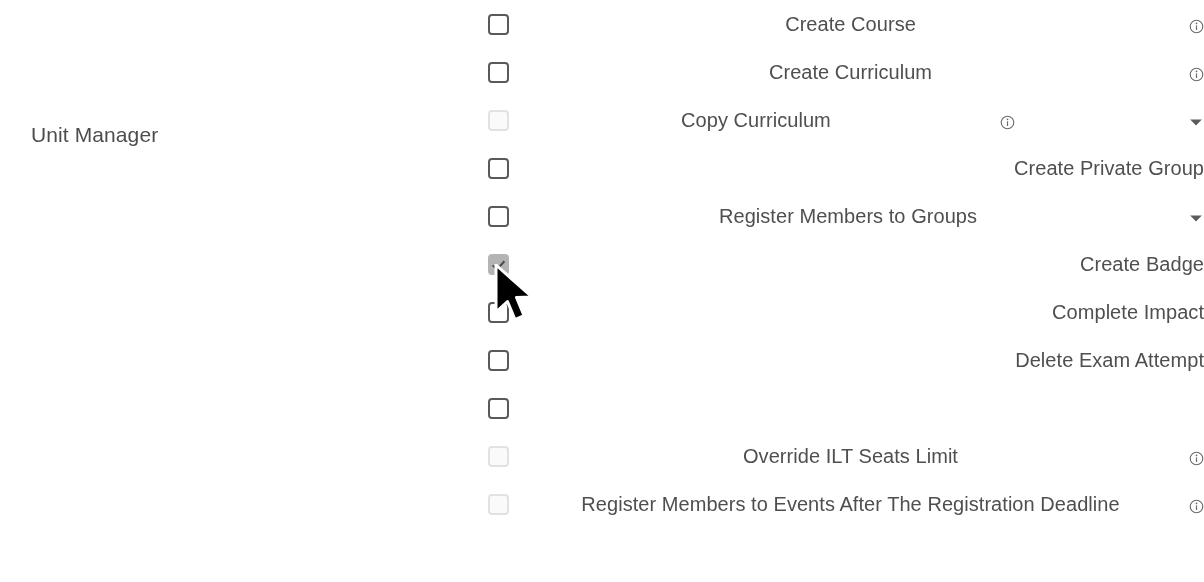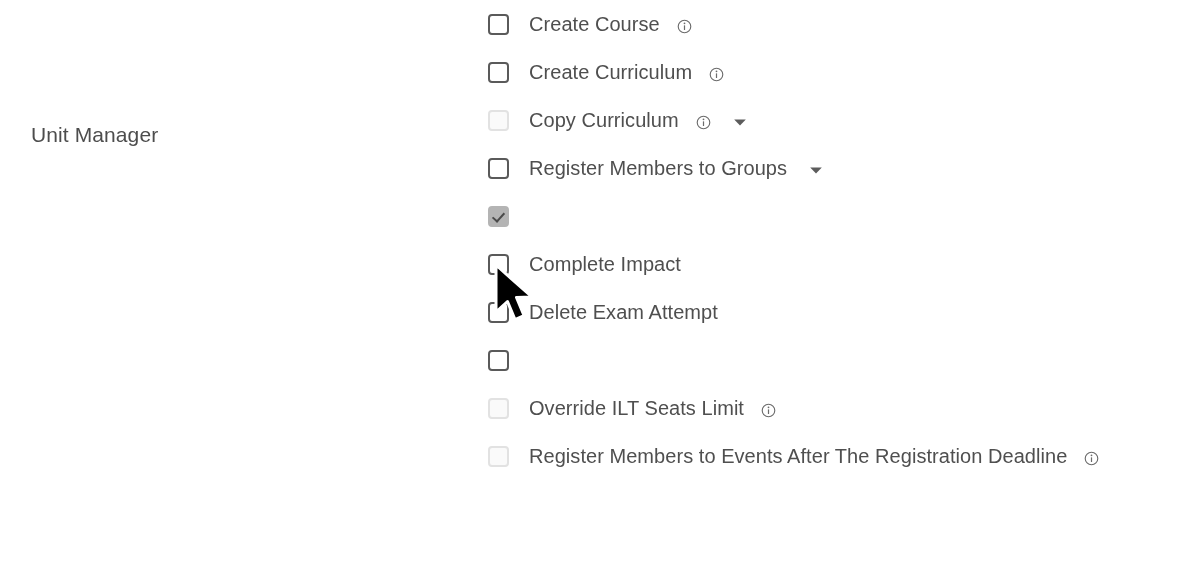--- a/index.html
+++ b/index.html
@@ -42,22 +42,23 @@
     position: absolute;
     left: 488px;
     top: 0px;
     width: 716px;
   }
 
   .permission-row {
     height: 48px;
     display: flex;
     align-items: center;
-    gap: 8px;
+    gap: 0;
     white-space: nowrap;
+    justify-content: space-between;
   }
 
   
   .cb {
     position: relative;
     width: 21px;
     height: 21px;
     box-sizing: border-box;
     border: 2px solid #5a5a5a;
     border-radius: 4px;
@@ -173,29 +174,34 @@
           </svg>
         </span>
         <span class="caret-icon">
           <svg width="16" height="16" viewBox="0 0 16 16" xmlns="http://www.w3.org/2000/svg">
             <path d="M2.2 5.4 L13.8 5.4 L8 11.6 Z" fill="#5c5c5c"></path>
           </svg>
         </span>
       </div>
       <div class="permission-row">
         <span class="cb"></span>
+        <span class="cb-label">Create Private Group</span>
+      </div>
+      <div class="permission-row">
+        <span class="cb"></span>
         <span class="cb-label">Register Members to Groups</span>
         <span class="caret-icon">
           <svg width="16" height="16" viewBox="0 0 16 16" xmlns="http://www.w3.org/2000/svg">
             <path d="M2.2 5.4 L13.8 5.4 L8 11.6 Z" fill="#5c5c5c"></path>
           </svg>
         </span>
       </div>
       <div class="permission-row">
         <span class="cb checked" aria-checked="true"></span>
+        <span class="cb-label">Create Badge</span>
       </div>
       <div class="permission-row">
         <span class="cb"></span>
         <span class="cb-label">Complete Impact</span>
       </div>
       <div class="permission-row">
         <span class="cb"></span>
         <span class="cb-label">Delete Exam Attempt</span>
       </div>
       <div class="permission-row">

